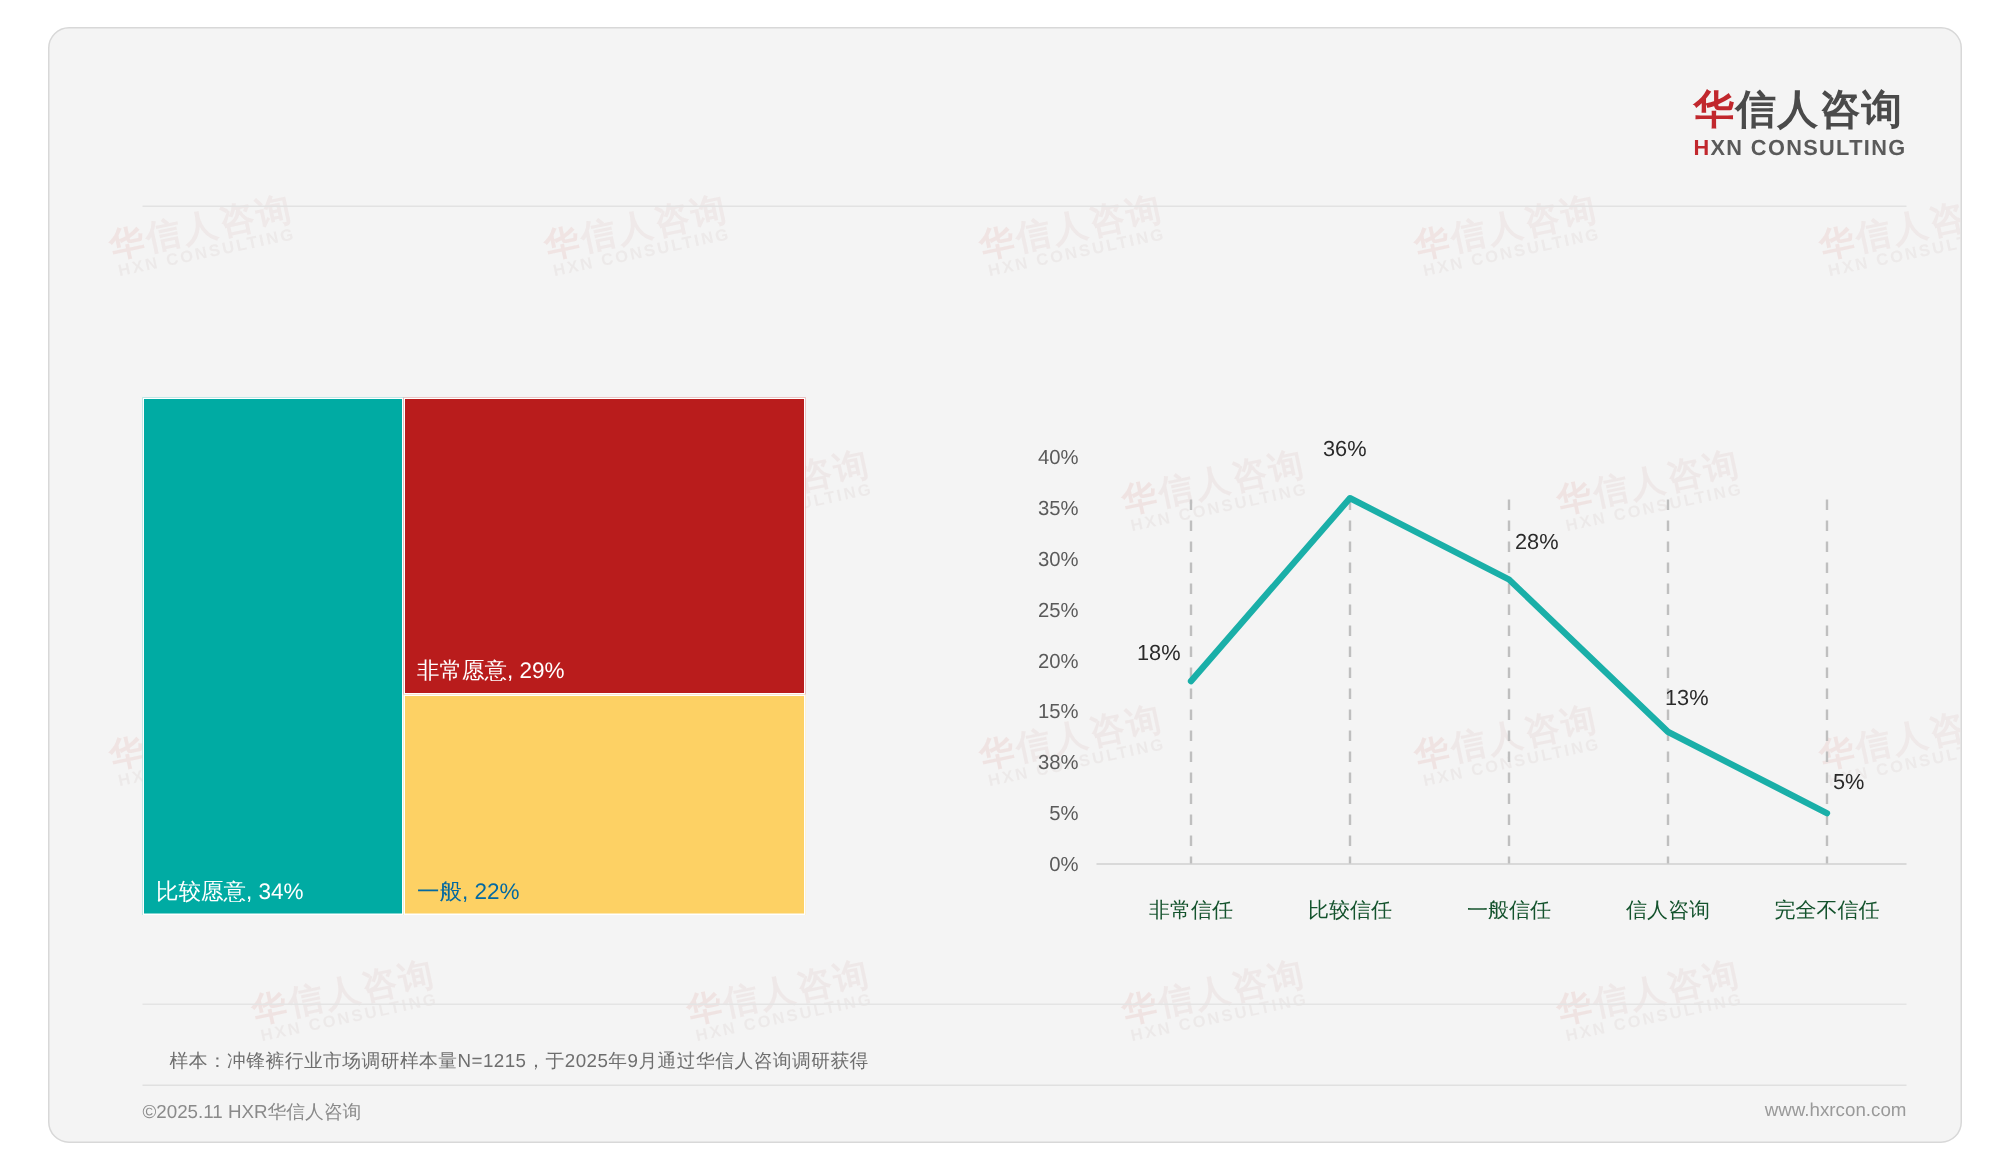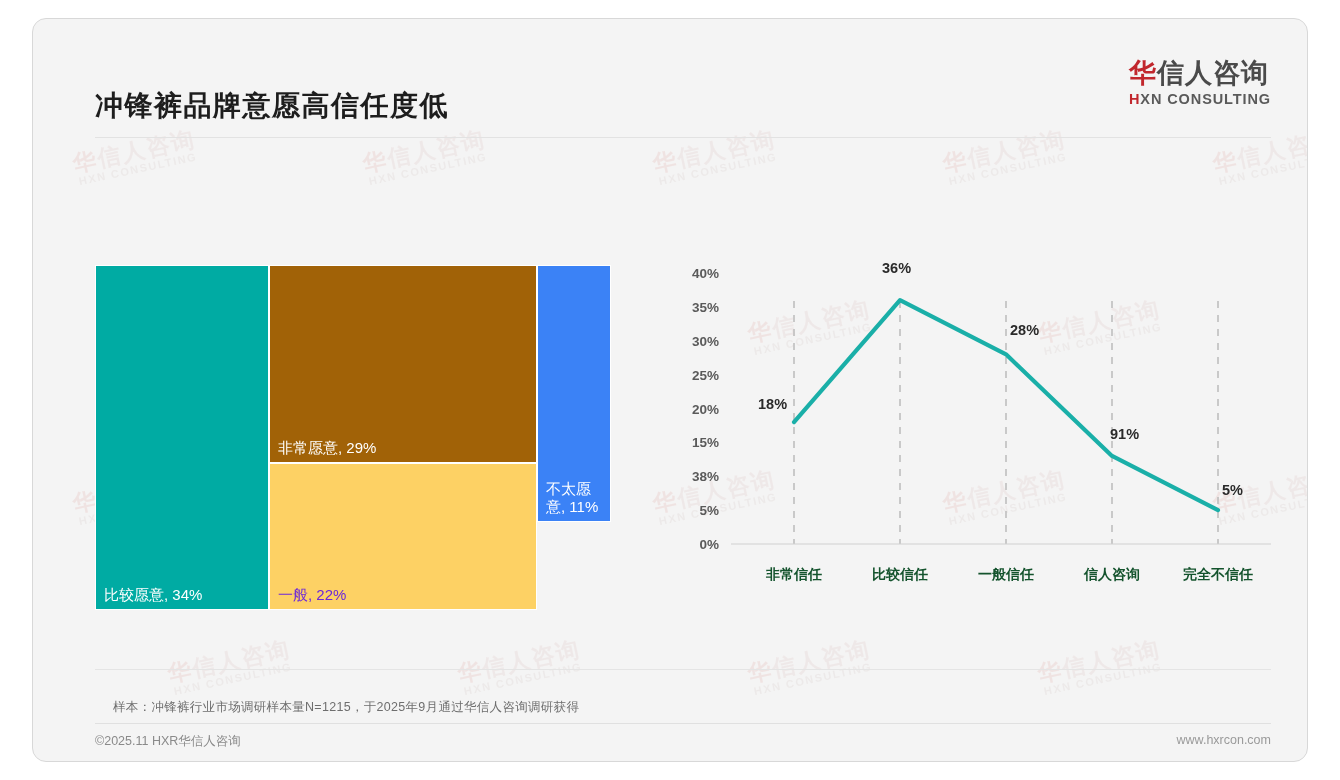--- a/index.html
+++ b/index.html
@@ -110,24 +110,23 @@
     line-height: 1.25;
     color: #ffffff;
     white-space: nowrap;
   }
   .tm-label.wrap { white-space: normal; width: calc(100% - 14px); }
   .tm-label.center { left: 0; width: 100%; text-align: center; }
 
   
   .linechart {
     position: absolute;
-    left: 640px; top: 232px;
+    left: 640px; top: 264px;
     width: 620px; height: 345px;
     z-index: 4;
-    font-weight: bold;
   }
   .lc-svg { position: absolute; inset: 0; }
   .y-tick {
     position: absolute;
     right: 0;
     width: 46px;
     text-align: right;
     font-size: 13.5px;
     color: #5a5a5a;
     transform: translateY(-50%);
@@ -260,41 +259,37 @@
       <div class="wm" style="left: 1005px; top: 630px;">
         <div class="wm-cn"><span class="red">华</span>信人咨询</div>
         <div class="wm-en">HXN CONSULTING</div>
       </div>
       <div class="wm" style="left: 1275px; top: 630px;">
         <div class="wm-cn"><span class="red">华</span>信人咨询</div>
       </div>
     </div>
 
   <div class="header">
-    <div class="slide-title">冲锋裤品牌意愿高信任度低</div>
     <div class="logo">
       <div class="logo-cn"><span class="red">华</span><span>信人咨询</span></div>
       <div class="logo-en"><span class="red">H</span><span>XN CONSULTING</span></div>
     </div>
   </div>
   <div class="header-rule"></div>
 
 
   <div class="treemap" id="treemap">
       <div class="tm-cell" style="left: 0px; top: 0px; width: 174px; height: 345px; background: rgb(0, 171, 163); text-align: center;">
         <div class="tm-label" style="color: rgb(255, 255, 255);">比较愿意, 34%</div>
       </div>
-      <div class="tm-cell" style="left: 174px; top: 0px; width: 268px; height: 198px; background: #a16207;">
+      <div class="tm-cell" style="left: 174px; top: 0px; width: 268px; height: 198px; background: #b91c1c;">
         <div class="tm-label" style="color: rgb(255, 255, 255);">非常愿意, 29%</div>
       </div>
       <div class="tm-cell" style="left: 174px; top: 198px; width: 268px; height: 147px; background: rgb(253, 209, 100);">
-        <div class="tm-label" style="color: #6d28d9;">一般, 22%</div>
-      </div>
-      <div class="tm-cell" style="left: 442px; top: 0px; width: 74px; height: 257px; background: rgb(59, 130, 246);">
-        <div class="tm-label wrap" style="color: rgb(255, 255, 255);">不太愿意, 11%</div>
+        <div class="tm-label" style="color: #0369a1;">一般, 22%</div>
       </div>
     </div>
 
   <div class="linechart" id="linechart">
     <svg class="lc-svg" id="lc-svg" viewBox="0 0 620 345" preserveAspectRatio="none">
         <line x1="121" x2="121" y1="50" y2="293" stroke="#bfbfbf" stroke-width="1.6" stroke-dasharray="7 7"></line>
         <line x1="227" x2="227" y1="50" y2="293" stroke="#bfbfbf" stroke-width="1.6" stroke-dasharray="7 7"></line>
         <line x1="333" x2="333" y1="50" y2="293" stroke="#bfbfbf" stroke-width="1.6" stroke-dasharray="7 7"></line>
         <line x1="439" x2="439" y1="50" y2="293" stroke="#bfbfbf" stroke-width="1.6" stroke-dasharray="7 7"></line>
         <line x1="545" x2="545" y1="50" y2="293" stroke="#bfbfbf" stroke-width="1.6" stroke-dasharray="7 7"></line>
@@ -311,21 +306,21 @@
       <div class="y-tick" style="top: 259.125px; left: 0px;">5%</div>
       <div class="y-tick" style="top: 293px; left: 0px;">0%</div>
       <div class="x-tick" style="left: 121px; top: 315px;">非常信任</div>
       <div class="x-tick" style="left: 227px; top: 315px;">比较信任</div>
       <div class="x-tick" style="left: 333px; top: 315px;">一般信任</div>
       <div class="x-tick" style="left: 439px; top: 315px;">信人咨询</div>
       <div class="x-tick" style="left: 545px; top: 315px;">完全不信任</div>
       <div class="pt-label" style="left: 85px; top: 145.05px;">18%</div>
       <div class="pt-label" style="left: 209px; top: 9.1px;">36%</div>
       <div class="pt-label" style="left: 337px; top: 71.3px;">28%</div>
-      <div class="pt-label" style="left: 437px; top: 174.925px;">91%</div>
+      <div class="pt-label" style="left: 437px; top: 174.925px;">13%</div>
       <div class="pt-label" style="left: 549px; top: 231.125px;">5%</div>
     </div>
 
   <div class="footnote-rule"></div>
   <div class="footnote">样本：冲锋裤行业市场调研样本量N=1215，于2025年9月通过华信人咨询调研获得</div>
   <div class="footer-rule"></div>
   <div class="footer-left">©2025.11 HXR华信人咨询</div>
   <div class="footer-right">www.hxrcon.com</div>
 
 </div>

